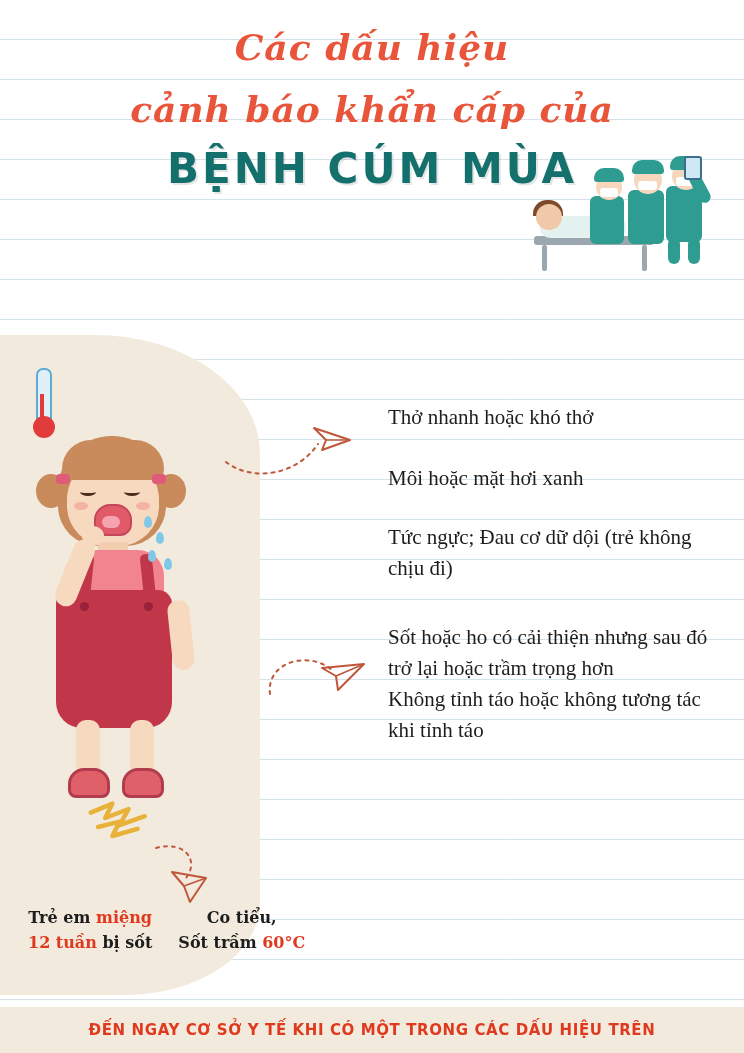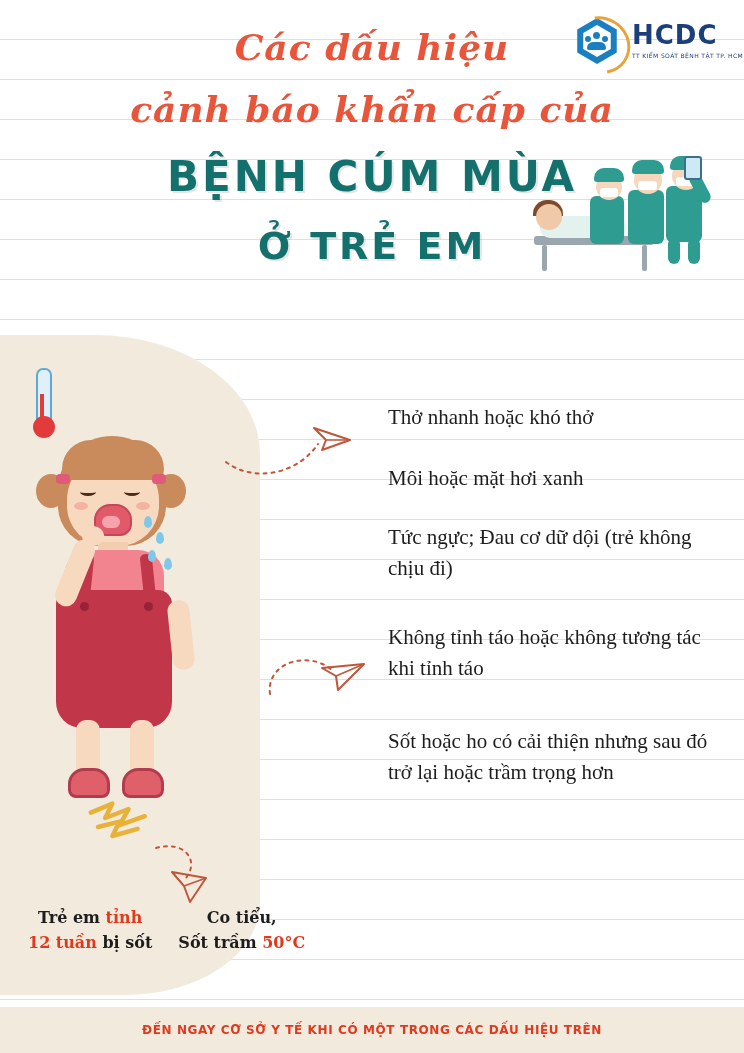--- a/index.html
+++ b/index.html
@@ -65,21 +65,21 @@
     left: 0;
     width: 744px;
     text-align: center;
     color: #14706c;
     font-family: "DejaVu Sans", sans-serif;
     font-weight: bold;
     letter-spacing: 3px;
     text-shadow: 2px 2px 0 rgba(0,0,0,0.10);
   }
   .title-line3 {
-    top: 152px;
+    top: 144px;
     font-size: 42px;
   }
   .title-line4 {
     top: 224px;
     font-size: 38px;
   }
 
   
   .logo {
     position: absolute;
@@ -369,53 +369,37 @@
     height: 46px;
     background: #f3eade;
     display: flex;
     align-items: center;
     justify-content: center;
   }
   .footer-text {
     color: #e03a1e;
     font-family: "DejaVu Sans", sans-serif;
     font-weight: bold;
-    font-size: 12px;
+    font-size: 15px;
     letter-spacing: 0.6px;
   }
 </style>
 </head>
 <body>
 
 <div class="page">
 
   <div class="rules"></div>
 
   <div class="header">
 
     <div class="title-script title-line1">Các dấu hiệu</div>
     <div class="title-script title-line2">cảnh báo khẩn cấp của</div>
     <div class="title-heavy title-line3">BỆNH CÚM MÙA</div>
-    <div class="title-heavy title-line4">Ở TRẺ EM</div>
-
-    <div class="logo">
-      <div class="logo-mark">
-        <div class="logo-hex"></div>
-        <div class="logo-hex-inner"></div>
-        <div class="logo-people">
-          <span class="lp1"></span>
-          <span class="lp2"></span>
-          <span class="lp3"></span>
-          <div class="lp-body"></div>
-        </div>
-        <div class="logo-arc"></div>
-      </div>
-      <div class="logo-text">HCDC</div>
-      <div class="logo-sub">TT KIỂM SOÁT BỆNH TẬT TP. HCM</div>
-    </div>
+
 
     <div class="doctors">
       <div class="stretcher"></div>
       <div class="stretcher-leg" style="left:26px; top:95px;"></div>
       <div class="stretcher-leg" style="left:126px; top:95px;"></div>
       <div class="patient"></div>
       <div class="patient-hair"></div>
       <div class="patient-head"></div>
 
       <div class="doc" style="left:74px; top:46px; width:34px; height:48px;"></div>
@@ -501,37 +485,37 @@
   <svg class="plane" style="left:150px; top:838px;" width="110" height="70" viewBox="0 0 110 70">
     <path d="M6 10 C 34 2, 50 22, 36 40" fill="none" stroke="#c0563a" stroke-width="2" stroke-dasharray="3 5" stroke-linecap="round"></path>
     <path d="M22 34 L56 40 L40 64 L34 48 Z" fill="none" stroke="#c0563a" stroke-width="2" stroke-linejoin="round"></path>
     <path d="M34 48 L56 40" fill="none" stroke="#c0563a" stroke-width="1.5"></path>
   </svg>
 
   <div class="symptoms">
     <div class="symptom" style="margin-bottom:30px;">Thở nhanh hoặc khó thở</div>
     <div class="symptom" style="margin-bottom:28px;">Môi hoặc mặt hơi xanh</div>
     <div class="symptom" style="margin-bottom:38px;">Tức ngực; Đau cơ dữ dội (trẻ không chịu đi)</div>
+    <div class="symptom">Sốt hoặc ho có cải thiện nhưng sau đó trở lại hoặc trầm trọng hơn</div>
     <div class="symptom" style="margin-bottom:42px;">Không tỉnh táo hoặc không tương tác khi tỉnh táo</div>
-    <div class="symptom">Sốt hoặc ho có cải thiện nhưng sau đó trở lại hoặc trầm trọng hơn</div>
   </div>
 
   <div class="notes">
     <div class="note">
       <div>
-        <span>Trẻ em </span><span class="hot">tỉnh</span>
+        <span>Trẻ em </span><span class="hot">miệng</span>
       </div>
       <div>
         <span class="hot">12 tuần</span><span> bị sốt</span>
       </div>
     </div>
     <div class="note">
       <div>Co tiểu,</div>
       <div>
-        <span>Sốt trầm </span><span class="hot">50°C</span>
+        <span>Sốt trầm </span><span class="hot">60°C</span>
       </div>
     </div>
   </div>
 
   <div class="footer">
     <div class="footer-text">ĐẾN NGAY CƠ SỞ Y TẾ KHI CÓ MỘT TRONG CÁC DẤU HIỆU TRÊN</div>
   </div>
 
 </div>
 

